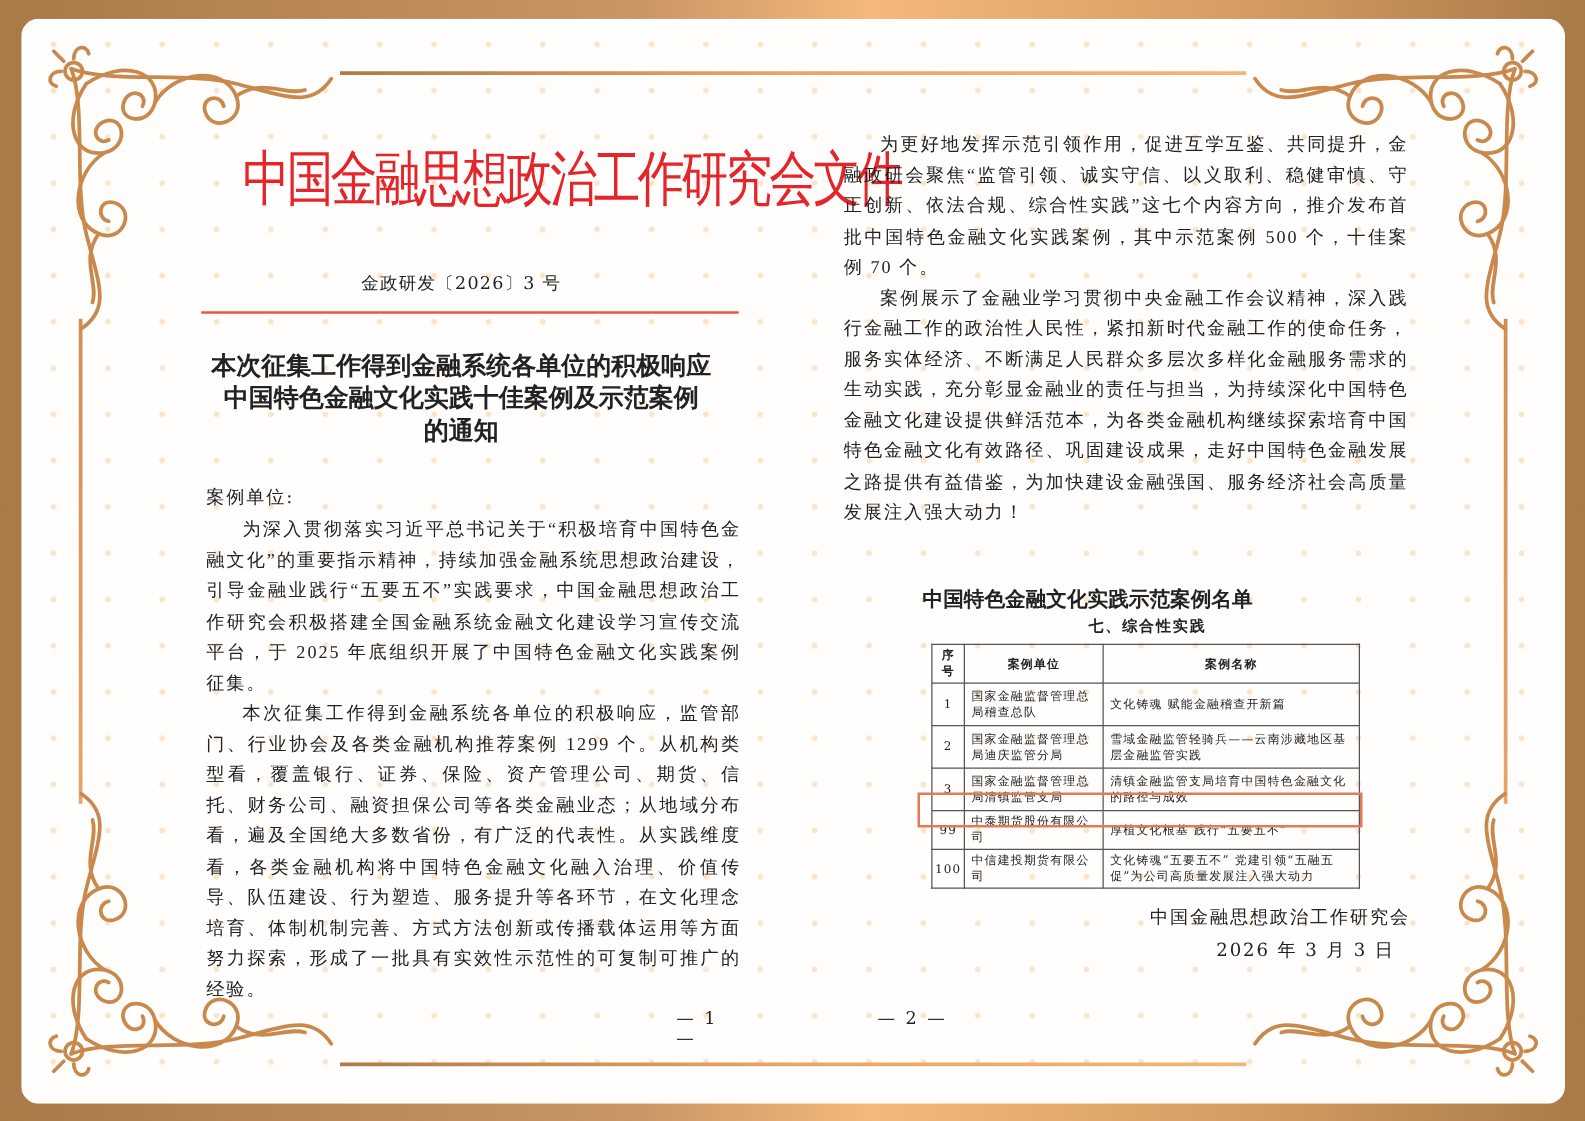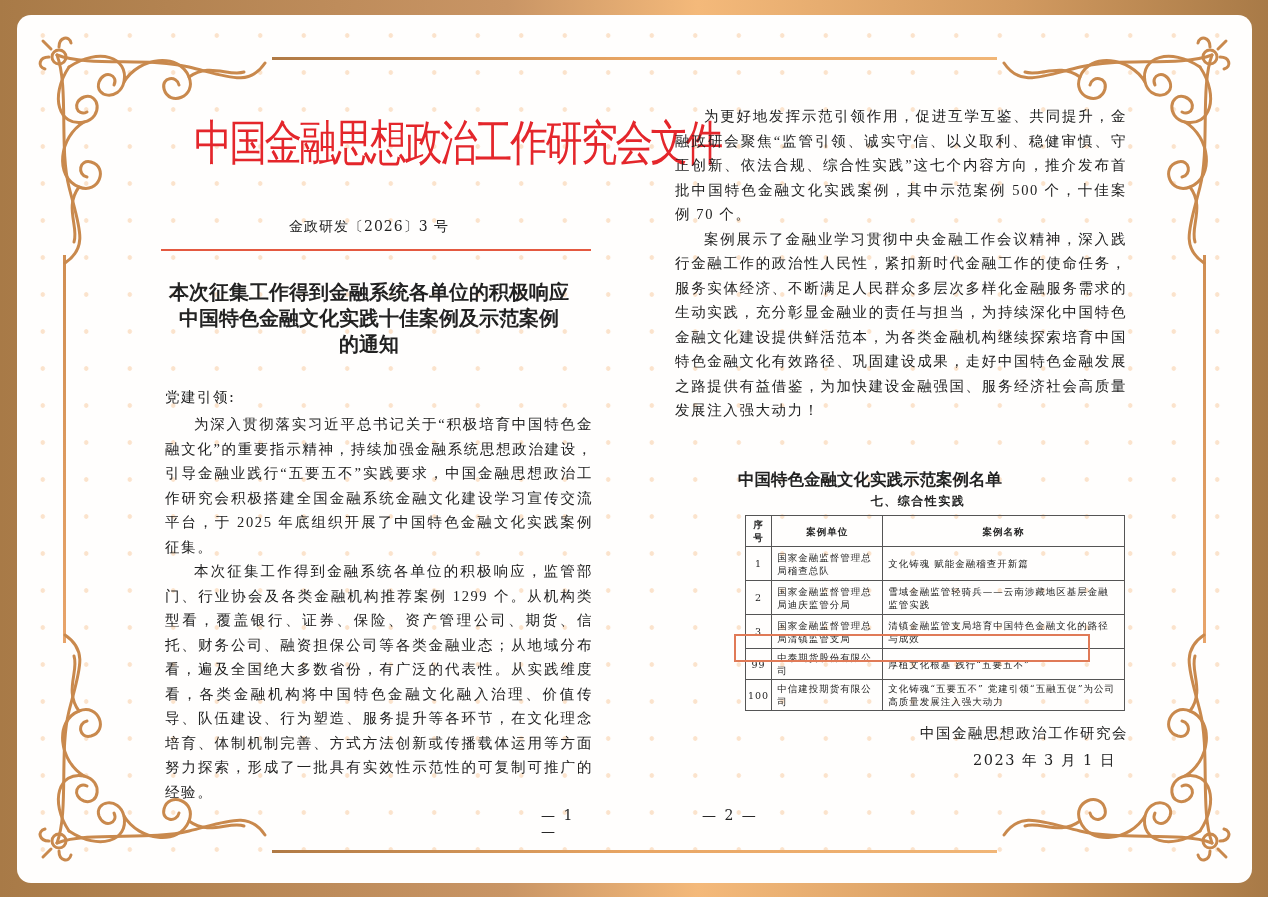--- a/index.html
+++ b/index.html
@@ -55,21 +55,21 @@
   .para { text-indent: 2em; margin: 0; }
   .right-paras { position: absolute; left: 17px; top: 89px; width: 452px; }
 
   .page-no { position: absolute; font-size: 14px; letter-spacing: 2px; }
   .pn1 { left: 396px; top: 792px; }
   .pn2 { left: 44px; top: 792px; }
 
   .list-title { position: absolute; left: 80px; top: 454px; width: 360px; font-size: 16.5px; font-weight: bold; }
   .list-sub { position: absolute; left: 80px; top: 478px; width: 360px; text-align: center; font-size: 12px; letter-spacing: 1.5px; font-weight: bold; }
   table.cases {
-    position: absolute; left: 87px; top: 500px; width: 380px;
+    position: absolute; left: 87px; top: 500px; width: 343px;
     border-collapse: collapse; font-size: 9.5px; letter-spacing: 1px;
   }
   table.cases th, table.cases td { border: 1px solid #555; padding: 2px 5px; line-height: 13px; }
   table.cases th { height: 18px; font-weight: bold; text-align: center; }
   table.cases td.idx { text-align: center; width: 19px; padding: 0 2px; }
   table.cases td.unit { width: 100px; }
   table.cases tr.r { height: 34px; }
   table.cases tr.r99 { height: 24px; }
   .highlight-box {
     position: absolute; left: 76px; top: 619px; width: 356px; height: 28px;
@@ -146,21 +146,21 @@
 
   <div class="page page-left">
     <div class="doc-header">中国金融思想政治工作研究会文件</div>
     <div class="doc-number">金政研发〔2026〕3 号</div>
     <div class="red-rule"></div>
     <div class="doc-title">
       <div>本次征集工作得到金融系统各单位的积极响应</div>
       <div>中国特色金融文化实践十佳案例及示范案例</div>
       <div>的通知</div>
     </div>
-    <div class="salutation">党建引领:</div>
+    <div class="salutation">案例单位:</div>
     <div class="left-paras body-text">
       <p class="para">为深入贯彻落实习近平总书记关于“积极培育中国特色金融文化”的重要指示精神，持续加强金融系统思想政治建设，引导金融业践行“五要五不”实践要求，中国金融思想政治工作研究会积极搭建全国金融系统金融文化建设学习宣传交流平台，于 2025 年底组织开展了中国特色金融文化实践案例征集。</p>
       <p class="para">本次征集工作得到金融系统各单位的积极响应，监管部门、行业协会及各类金融机构推荐案例 1299 个。从机构类型看，覆盖银行、证券、保险、资产管理公司、期货、信托、财务公司、融资担保公司等各类金融业态；从地域分布看，遍及全国绝大多数省份，有广泛的代表性。从实践维度看，各类金融机构将中国特色金融文化融入治理、价值传导、队伍建设、行为塑造、服务提升等各环节，在文化理念培育、体制机制完善、方式方法创新或传播载体运用等方面努力探索，形成了一批具有实效性示范性的可复制可推广的经验。</p>
     </div>
     <div class="page-no pn1">— 1 —</div>
   </div>
 
   <div class="page page-right">
     <div class="right-paras body-text">
       <p class="para">为更好地发挥示范引领作用，促进互学互鉴、共同提升，金融政研会聚焦“监管引领、诚实守信、以义取利、稳健审慎、守正创新、依法合规、综合性实践”这七个内容方向，推介发布首批中国特色金融文化实践案例，其中示范案例 500 个，十佳案例 70 个。</p>
@@ -201,16 +201,16 @@
         <tr class="r" style="height:28px">
           <td class="idx">100</td>
           <td class="unit">中信建投期货有限公司</td>
           <td>文化铸魂“五要五不” 党建引领“五融五促”为公司高质量发展注入强大动力</td>
         </tr>
       </tbody>
     </table>
     <div class="highlight-box"></div>
 
     <div class="signer">中国金融思想政治工作研究会</div>
-    <div class="sign-date">2023 年 3 月 1 日</div>
+    <div class="sign-date">2026 年 3 月 3 日</div>
     <div class="page-no pn2">— 2 —</div>
   </div>
 </div>
 
 </body></html>

